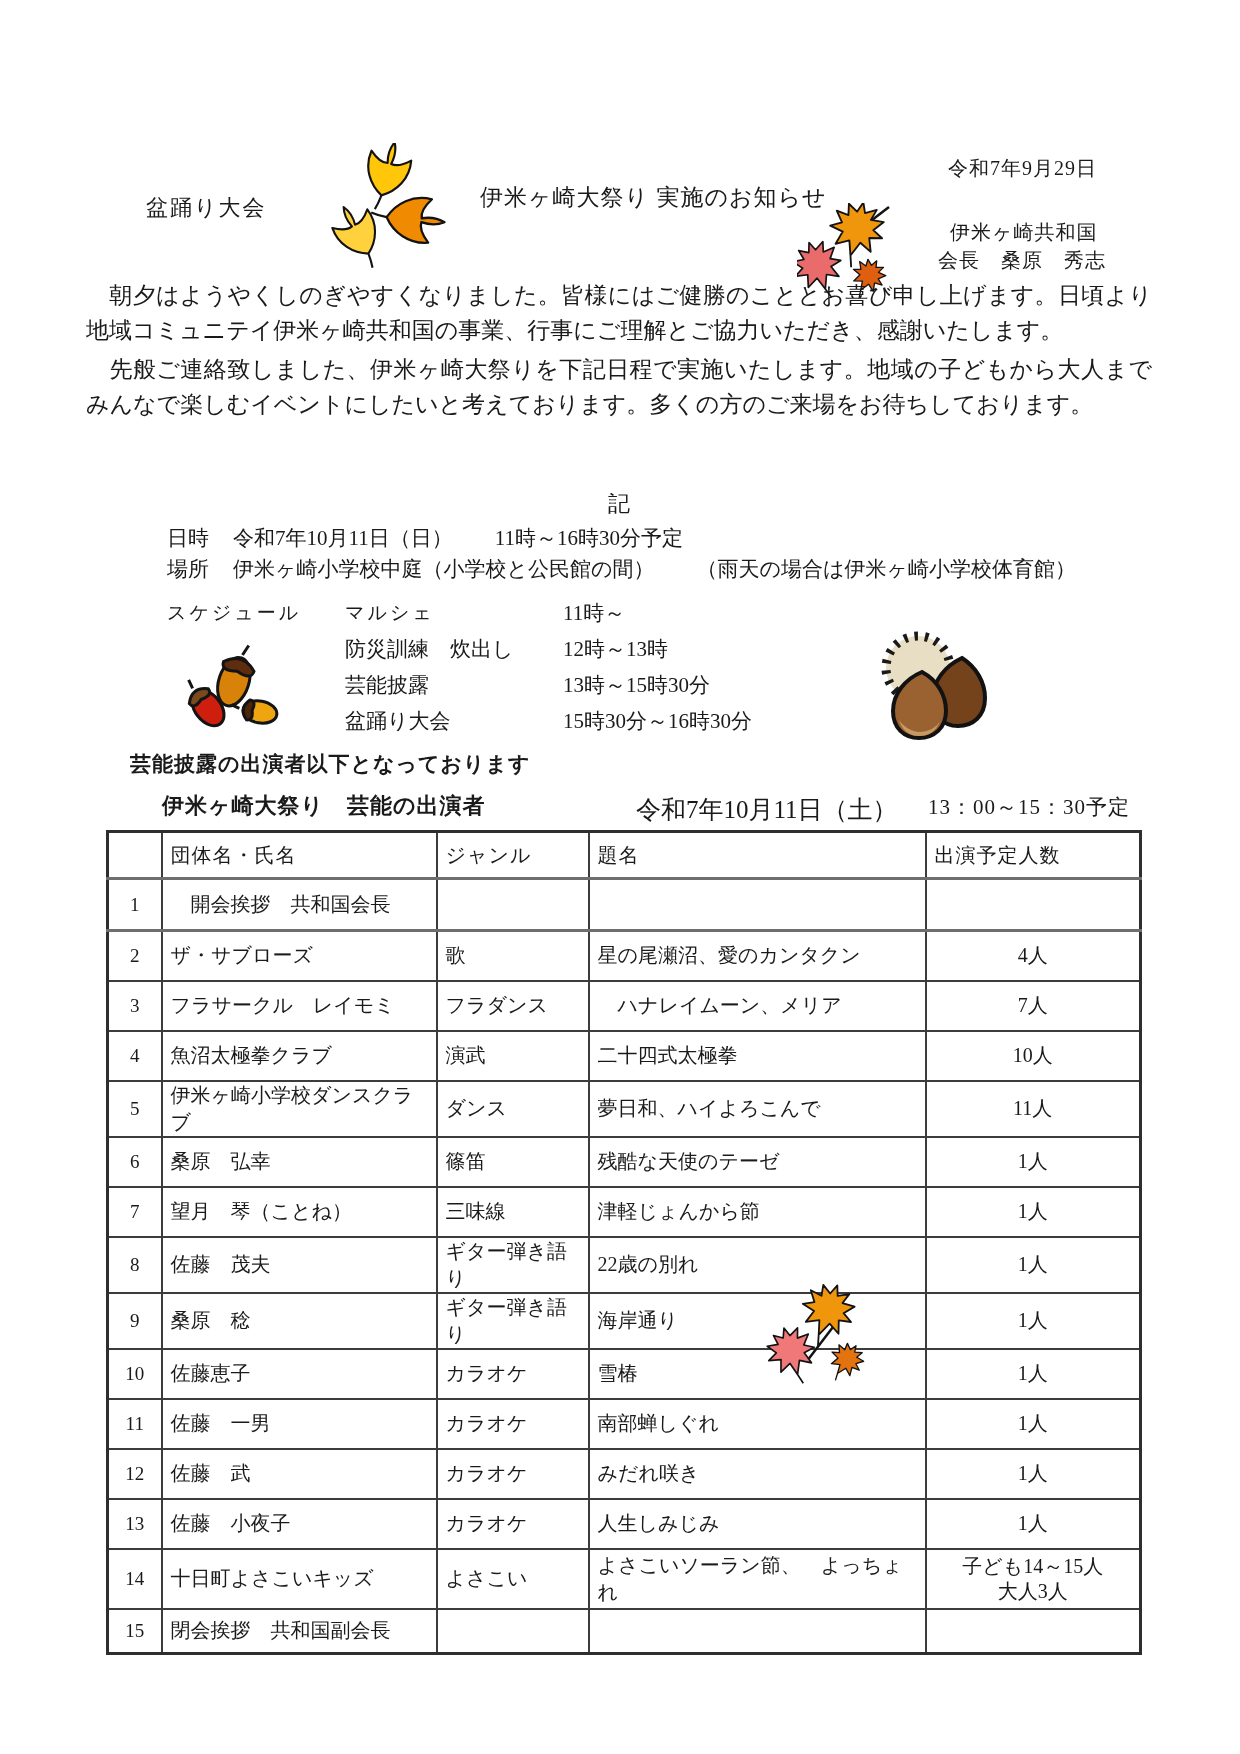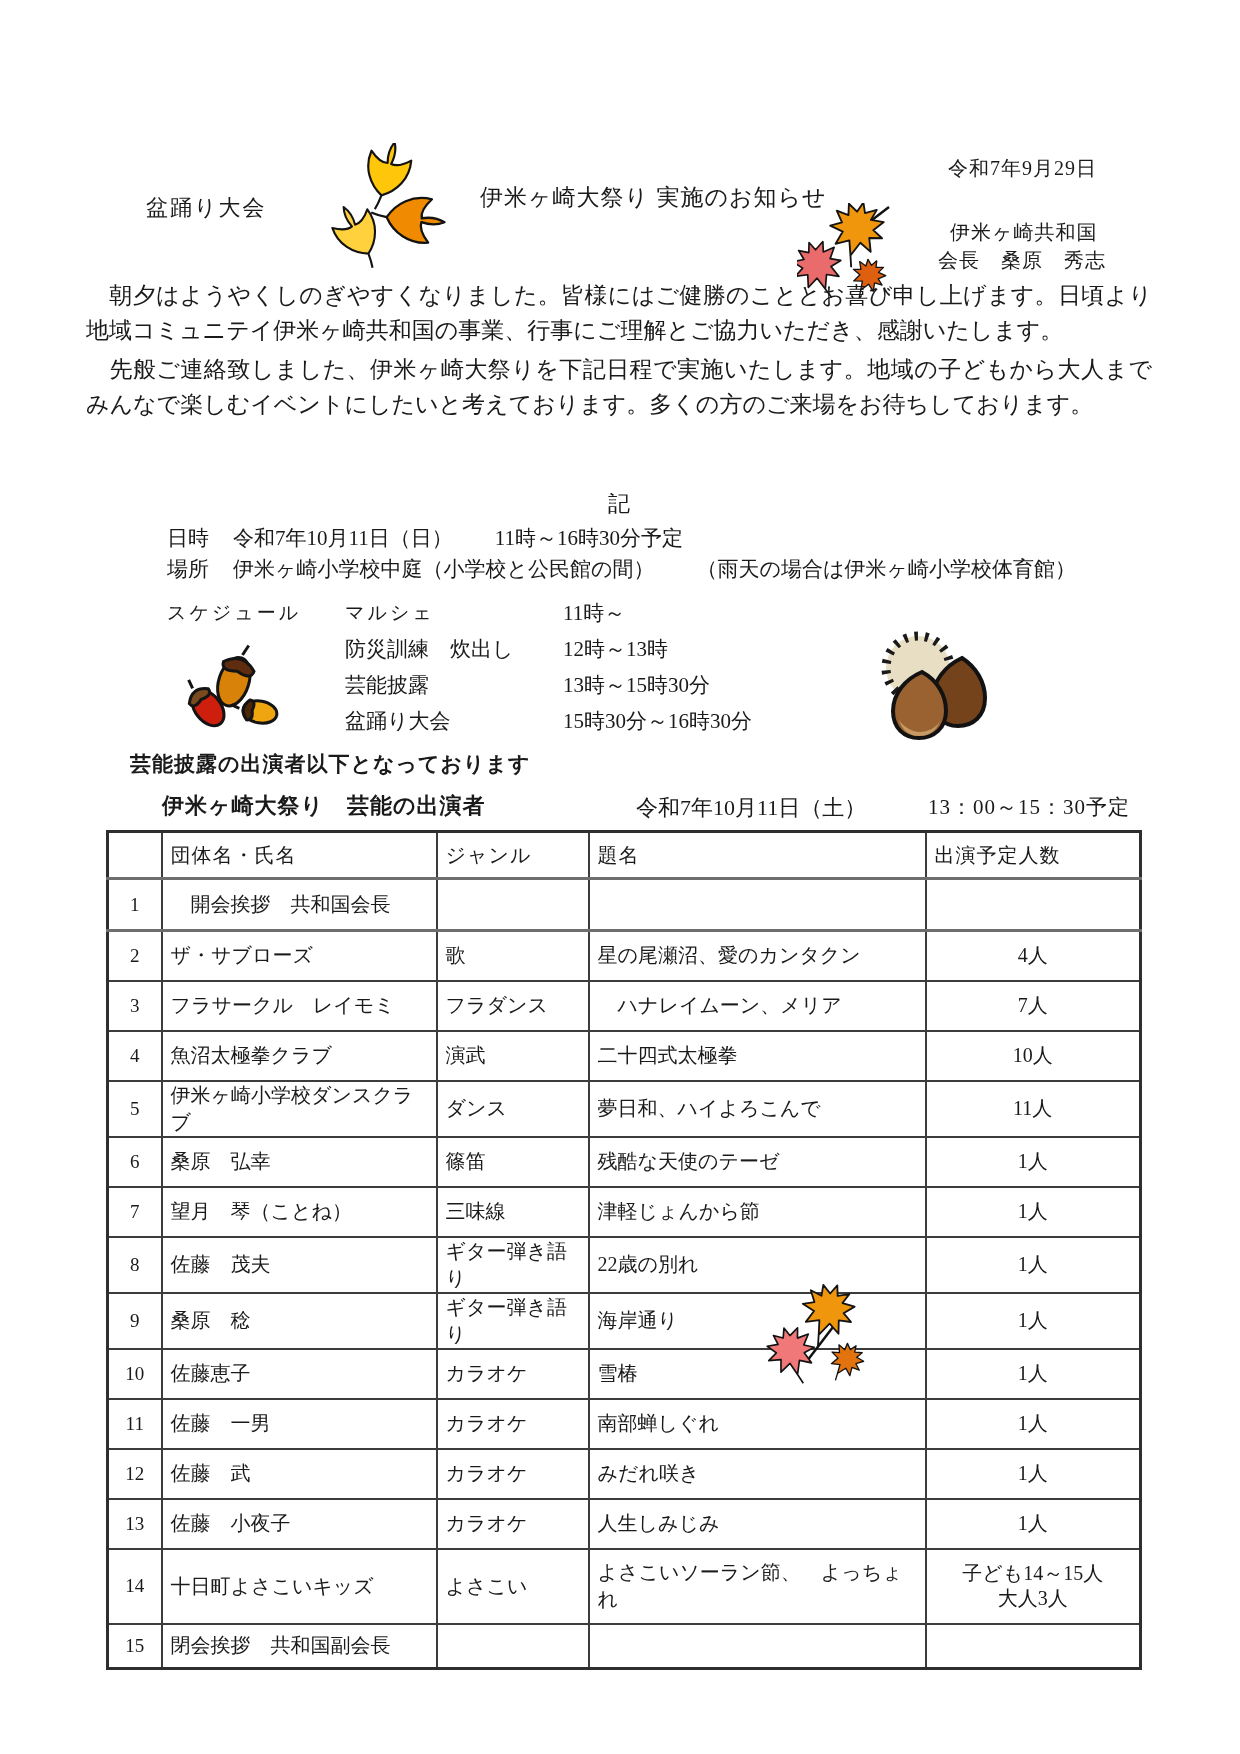--- a/index.html
+++ b/index.html
@@ -33,34 +33,34 @@
   #schedule-list{top:595px;left:345px;width:560px;}
   .sched-row{display:grid;grid-template-columns:218px auto;height:36px;align-items:center;}
   .sched-item,.sched-time{font-size:21px;white-space:nowrap;}
   .sched-row.first .sched-item{font-family:"Liberation Sans",sans-serif;font-size:19px;letter-spacing:3px;}
   #acorns-svg{top:630px;left:176px;}
   #chestnut-svg{top:624px;left:866px;}
   
   #performers-note{top:750px;left:130px;font-size:21px;font-weight:600;letter-spacing:1px;}
   #table-caption{top:791px;left:0;width:1240px;height:30px;}
   #table-title{position:absolute;left:162px;top:0;font-size:22px;font-weight:bold;letter-spacing:1px;}
-  #table-date{position:absolute;left:636px;top:2px;font-size:22px;}
+  #table-date{position:absolute;left:636px;top:2px;font-size:25px;}
   #table-time{position:absolute;left:928px;top:2px;font-size:21px;letter-spacing:1px;}
   
   #performers-table{top:830px;left:106px;border-collapse:collapse;table-layout:fixed;width:1033px;border:3px solid #2e2e2e;}
   #performers-table th,#performers-table td{
     border:2px solid #3c3c3c;
     font-size:20px;font-weight:normal;
     padding:0 8px;vertical-align:middle;
     overflow:hidden;
   }
   #performers-table thead th{height:44px;text-align:left;border-bottom:3px solid #6e6e6e;letter-spacing:1px;}
   #performers-table tbody tr{height:50px;}
   #performers-table tbody tr:nth-child(1){height:52px;}
-  #performers-table tbody tr:nth-child(14){height:75px;}
+  #performers-table tbody tr:nth-child(14){height:60px;}
   #performers-table tbody tr:nth-child(15){height:45px;}
   #performers-table tbody tr:nth-child(1) td{border-bottom:3px solid #6e6e6e;}
   #performers-table td.col0{text-align:center;font-size:19px;padding:0;}
   #performers-table td.col4{text-align:center;white-space:pre-line;line-height:1.25;}
   #maple-mid-svg{top:1283px;left:763px;z-index:5;}
   svg{display:block;}
 </style>
 </head>
 <body>
 

